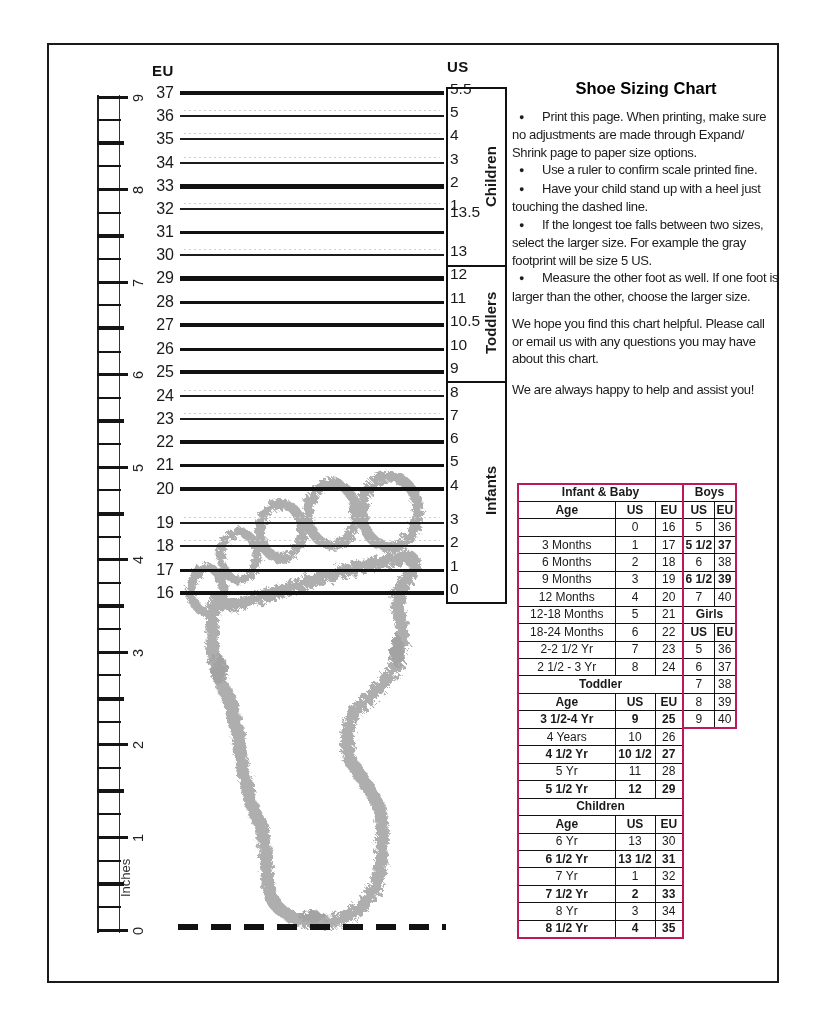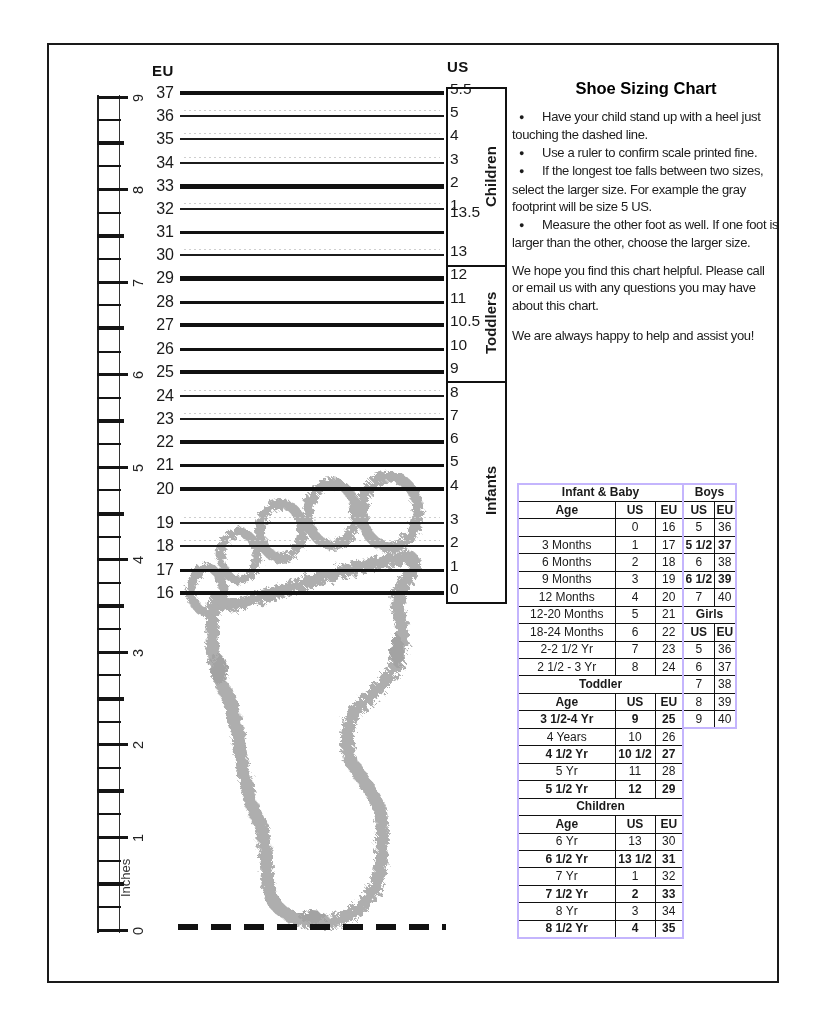--- a/index.html
+++ b/index.html
@@ -48,21 +48,21 @@
   #instructions{left:512px;top:80px;width:268px;font-size:13px;line-height:17.5px;
       letter-spacing:-0.35px;color:#1c1c1c;}
   #instructions h1{margin:0 0 10px 0;font-size:16.5px;letter-spacing:0;text-align:center;color:#000;}
   #instructions .intro{margin:0 0 2px 0;}
   .bullet-item{margin:0;text-indent:0;}
   .bullet-dot{font-size:9px;vertical-align:1px;padding:0 18px 0 7px;}
   .closing{margin:10px 2px 0 0;}
   .closing2{margin:13px 0 0 0;}
   
   table.sizes{position:absolute;border-collapse:collapse;table-layout:fixed;
-      font-size:12px;color:#1a1a1a;border:2px solid #c4b5fd;}
+      font-size:12px;color:#1a1a1a;border:2px solid #be185d;}
   #left-table{left:517px;top:483px;width:165px;}
   #right-table{left:682px;top:483px;width:53px;}
   table.sizes td{border:1px solid #111;text-align:center;padding:0;height:15.5px;
       line-height:15px;overflow:hidden;white-space:nowrap;}
   table.sizes tr{height:17.46px;}
   td.sec-header,td.col-header-cell{font-weight:bold;}
   tr.b td{font-weight:bold;}
 </style>
 </head>
 <body>
@@ -254,22 +254,23 @@
       <div class="group-label vlabel" style="top: 89px; height: 176px;">Children</div>
       <div class="group-label vlabel" style="top: 267px; height: 112px;">Toddlers</div>
       <div class="group-label vlabel" style="top: 383px; height: 215px;">Infants</div>
     </div>
 
   <div class="abs" id="heel-dash"></div>
 
   <div class="abs" id="instructions">
     <h1>Shoe Sizing Chart</h1>
     <div id="bullet-list">
+        <p class="bullet-item"><span class="bullet-dot">●</span><span>Print this page. When printing, make sure no adjustments are made through Expand/ Shrink page to paper size options.</span></p>
+        <p class="bullet-item"><span class="bullet-dot">●</span><span>Use a ruler to confirm scale printed fine.</span></p>
         <p class="bullet-item"><span class="bullet-dot">●</span><span>Have your child stand up with a heel just touching the dashed line.</span></p>
-        <p class="bullet-item"><span class="bullet-dot">●</span><span>Use a ruler to confirm scale printed fine.</span></p>
         <p class="bullet-item"><span class="bullet-dot">●</span><span>If the longest toe falls between two sizes, select the larger size. For example the gray footprint will be size 5 US.</span></p>
         <p class="bullet-item"><span class="bullet-dot">●</span><span>Measure the other foot as well. If one foot is larger than the other, choose the larger size.</span></p>
       </div>
     <p class="closing">We hope you find this chart helpful. Please call or email us with any questions you may have about this chart.</p>
     <p class="closing2">We are always happy to help and assist you!</p>
   </div>
 
   <table class="sizes" id="left-table">
     <colgroup>
         <col style="width:97px">
@@ -304,21 +305,21 @@
           <td>9 Months</td>
           <td>3</td>
           <td>19</td>
         </tr>
         <tr>
           <td>12 Months</td>
           <td>4</td>
           <td>20</td>
         </tr>
         <tr>
-          <td>12-20 Months</td>
+          <td>12-18 Months</td>
           <td>5</td>
           <td>21</td>
         </tr>
         <tr>
           <td>18-24 Months</td>
           <td>6</td>
           <td>22</td>
         </tr>
         <tr>
           <td>2-2 1/2 Yr</td>

